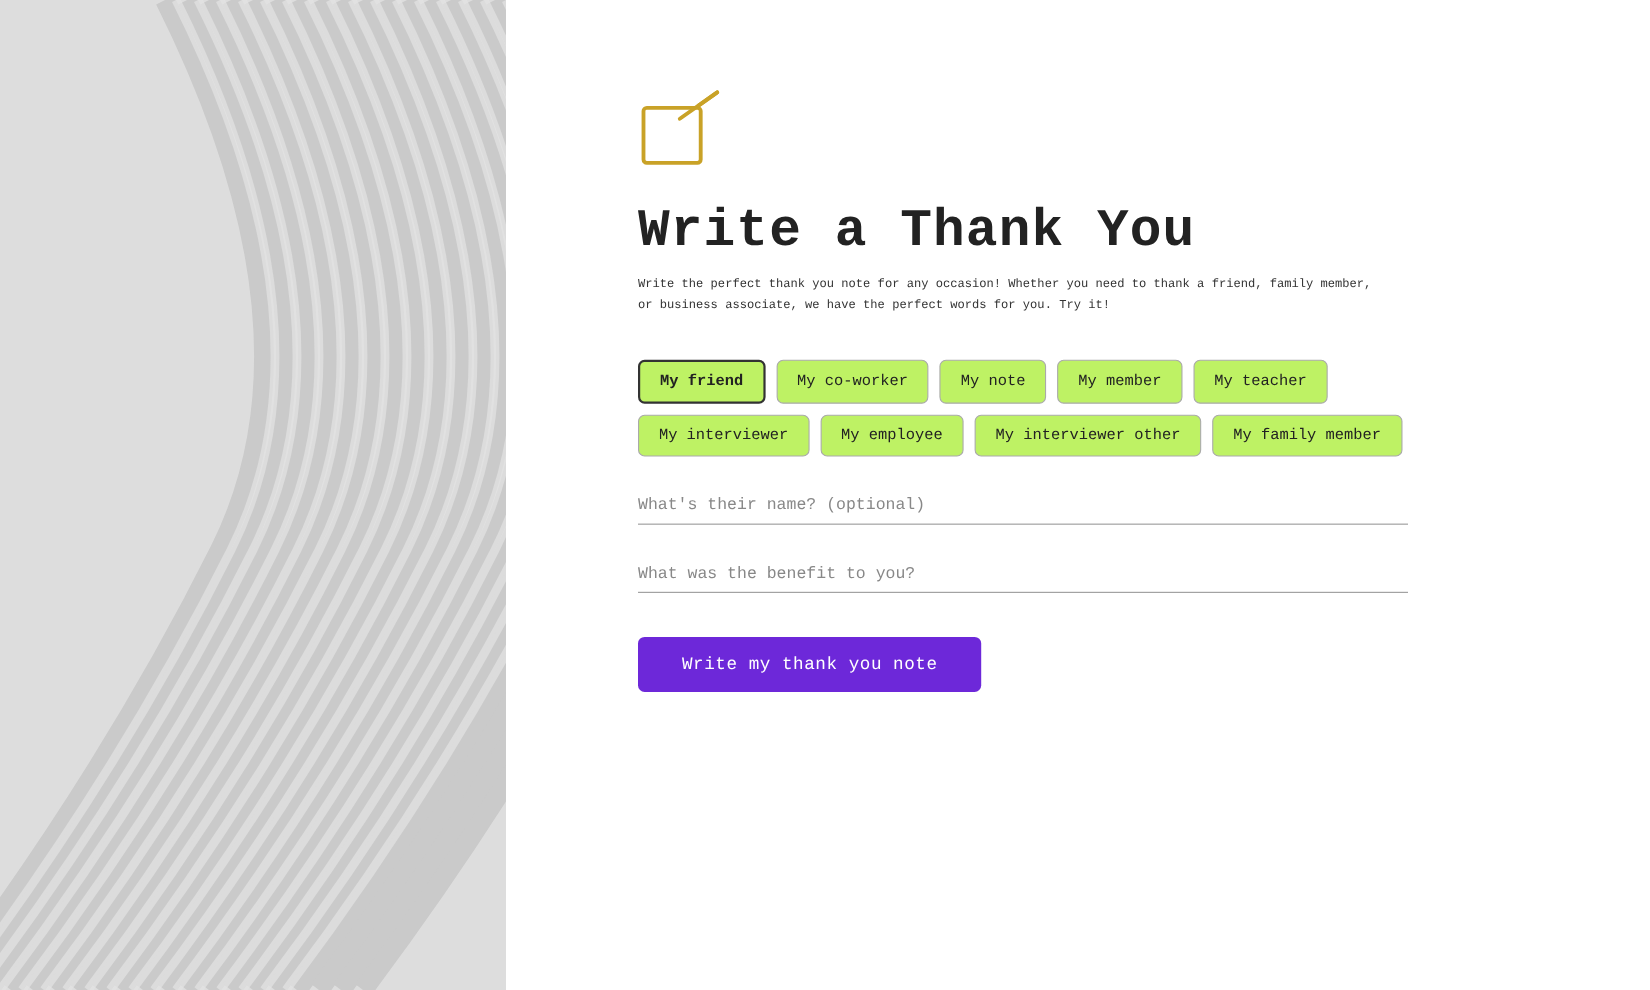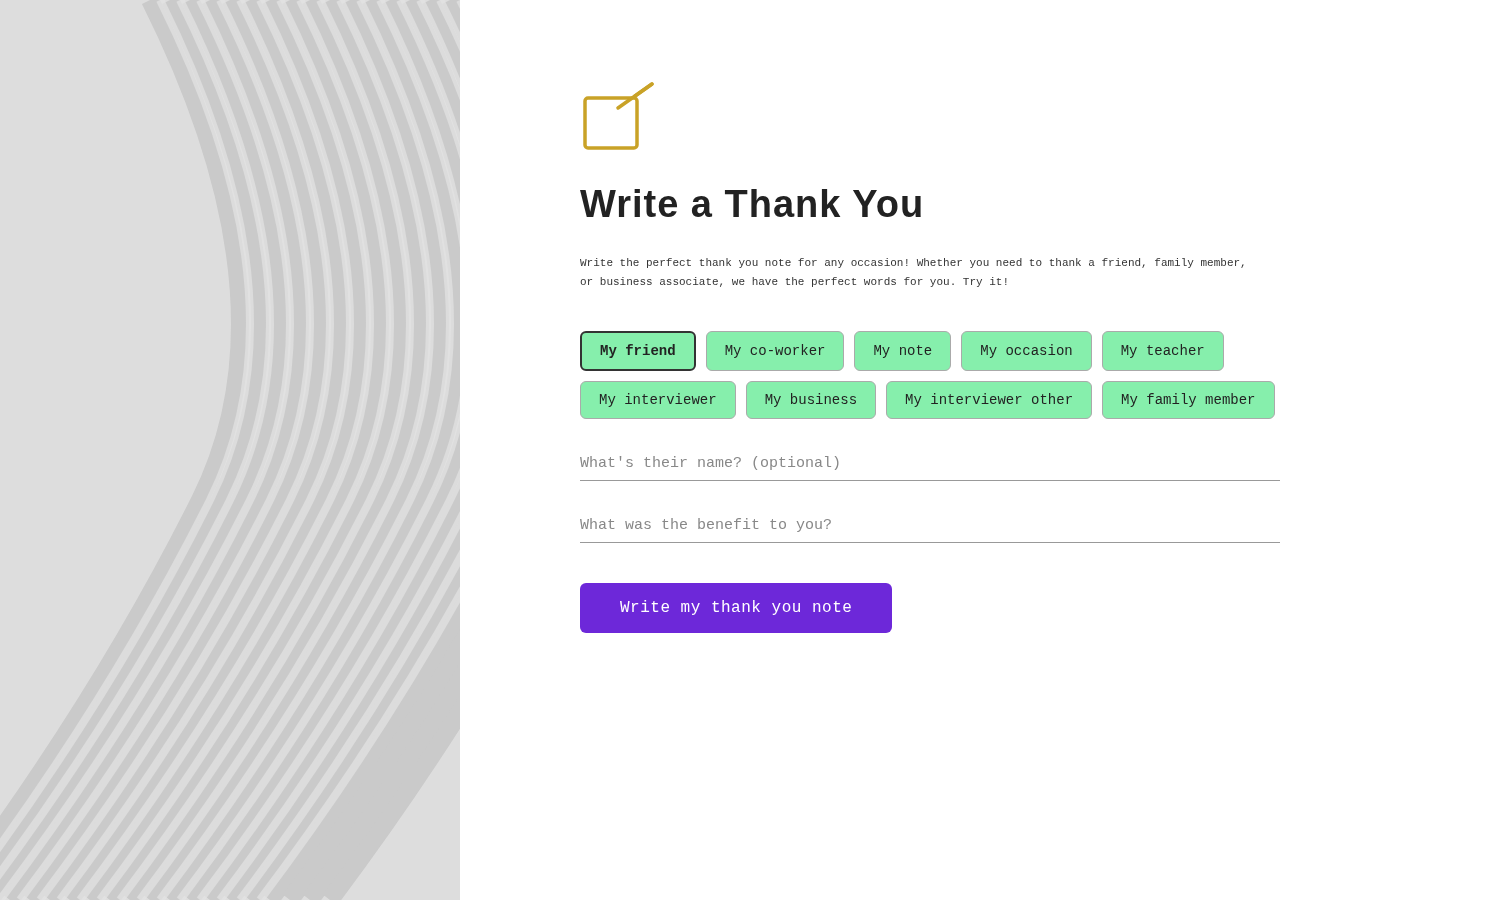--- a/index.html
+++ b/index.html
@@ -39,25 +39,25 @@
       overflow-y: auto;
     }
 
     
     .icon-area {
       margin-bottom: 24px;
     }
 
     
     .main-title {
-      font-family: Liberation Sans, sans-serif;
-      font-size: 38px;
+      font-family: Liberation Mono, monospace;
+      font-size: 48px;
       font-weight: bold;
       color: #222;
-      margin-bottom: 28px;
+      margin-bottom: 12px;
       letter-spacing: 1px;
     }
 
     
     .description {
       font-family: 'Courier New', monospace;
       font-size: 11px;
       color: #333;
       line-height: 1.7;
       max-width: 680px;
@@ -72,21 +72,21 @@
       margin-bottom: 10px;
       max-width: 700px;
     }
 
     .recipient-btn {
       font-family: 'Courier New', monospace;
       font-size: 14px;
       padding: 10px 18px;
       border: 1.5px solid #aaa;
       border-radius: 6px;
-      background: #86efac;
+      background: #bef264;
       cursor: pointer;
       color: #222;
       white-space: nowrap;
     }
 
     .recipient-btn.selected {
       border: 2px solid #333;
       font-weight: bold;
     }
 
@@ -196,26 +196,26 @@
   </div>
 
   <h1 class="main-title">Write a Thank You</h1>
 
   <p class="description">Write the perfect thank you note for any occasion! Whether you need to thank a friend, family member, or business associate, we have the perfect words for you. Try it!</p>
 
   <div class="recipient-buttons">
     <button class="recipient-btn selected">My friend</button>
     <button class="recipient-btn">My co-worker</button>
     <button class="recipient-btn">My note</button>
-    <button class="recipient-btn">My occasion</button>
+    <button class="recipient-btn">My member</button>
     <button class="recipient-btn">My teacher</button>
   </div>
   <div class="recipient-buttons">
     <button class="recipient-btn">My interviewer</button>
-    <button class="recipient-btn">My business</button>
+    <button class="recipient-btn">My employee</button>
     <button class="recipient-btn">My interviewer other</button>
     <button class="recipient-btn">My family member</button>
   </div>
 
   <div class="form-section">
 
     <div class="form-field">
       <input type="text" placeholder="What's their name? (optional)" style="">
     </div>
 

